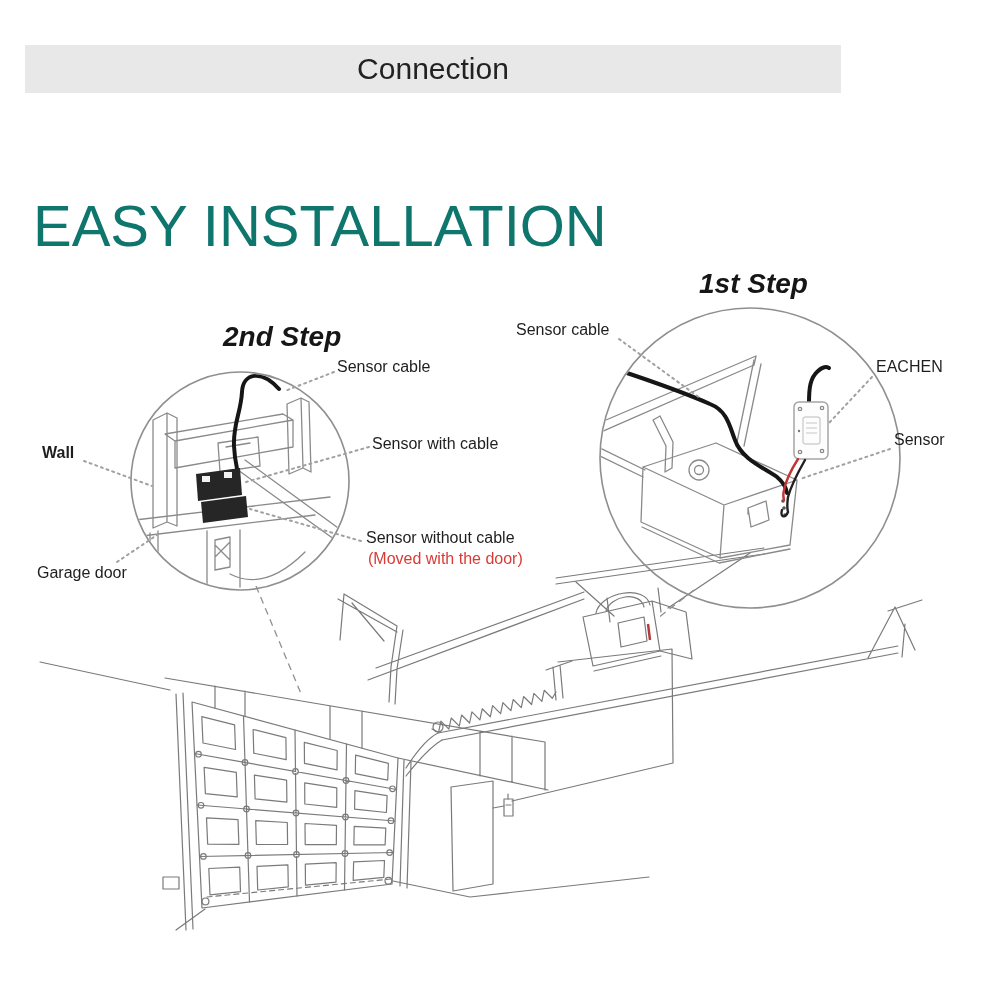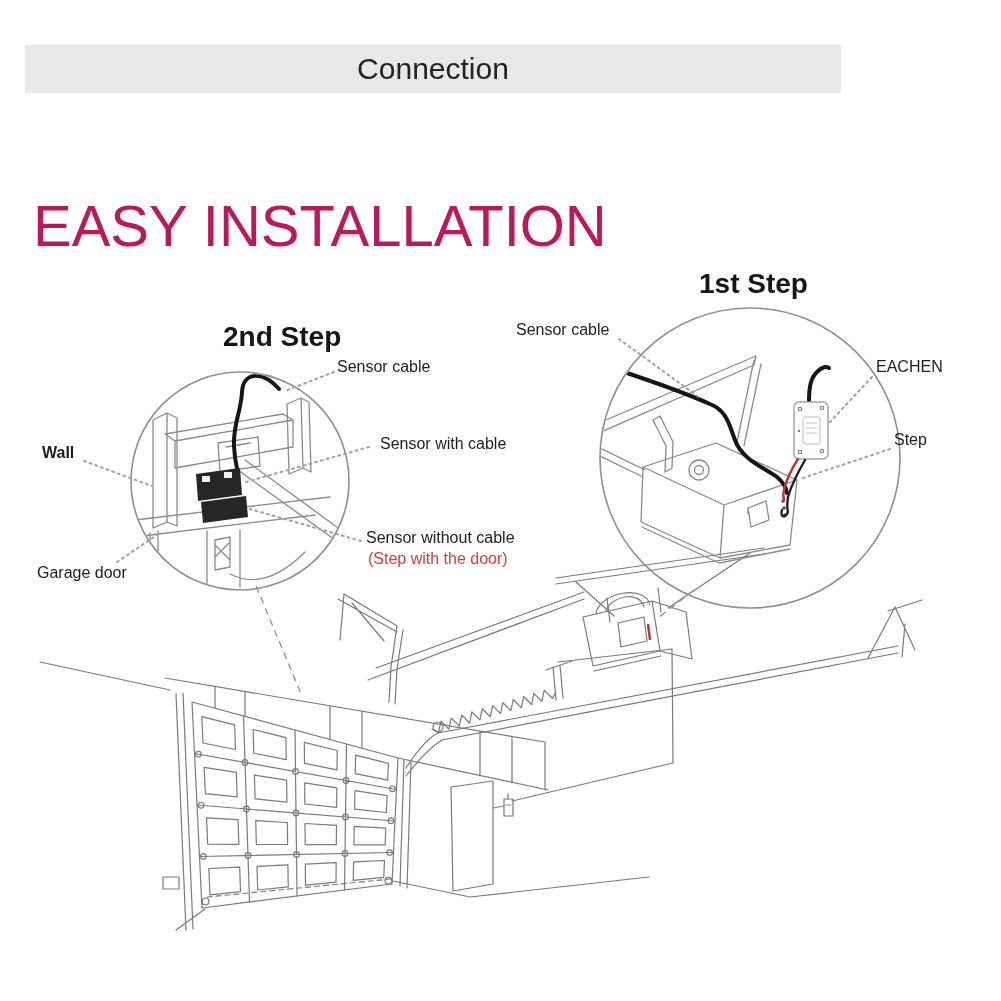--- a/index.html
+++ b/index.html
@@ -5,22 +5,22 @@
   :root{
     --header-bg:#e8e8e8; --ink:#1e1e1e; --line:#7a7a7a; --red:#d93a36;
     --wire-red:#c23535; --cable:#161616;
   }
   html,body{margin:0;padding:0;background:#fff;}
   #page{position:relative;width:1001px;height:1001px;background:#fff;overflow:hidden;
         font-family:"Liberation Sans",sans-serif;color:var(--ink);}
   #bar{position:absolute;left:25px;top:45px;width:816px;height:48px;background:var(--header-bg);
        display:flex;align-items:center;justify-content:center;}
   #bar span{font-size:30px;color:#222;}
-  #hero{position:absolute;left:33px;top:192px;font-size:58px;letter-spacing:0;color:#be185d;white-space:nowrap;text-align:center;}
-  .step-title{position:absolute;font-size:28px;font-weight:700;color:#161616;white-space:nowrap;}
+  #hero{position:absolute;left:33px;top:192px;font-size:58px;letter-spacing:0;color:#0f766e;white-space:nowrap;text-align:center;}
+  .step-title{position:absolute;font-size:28px;font-weight:700;color:#161616;white-space:nowrap;font-style:italic;}
   #t1{left:699px;top:268px;}
   #t2{left:175px;top:321px;margin-left:48px;}
   .lbl{position:absolute;font-size:16px;line-height:1.05;color:#1e1e1e;white-space:nowrap;}
   .lbl.red{color:var(--red);}
   #svg{position:absolute;left:0;top:0;}
   .thin{stroke:var(--line);stroke-width:1.2;fill:none;stroke-linejoin:round;stroke-linecap:round;}
   .thin2{stroke:#8a8a8a;stroke-width:1.3;fill:none;stroke-linejoin:round;stroke-linecap:round;}
   .circ{stroke:#8f8f8f;stroke-width:1.6;fill:none;}
   .cable{stroke:var(--cable);stroke-width:4;fill:none;stroke-linecap:round;}
   .dots{stroke:#a0a0a0;stroke-width:2;stroke-dasharray:2 4;stroke-linecap:round;fill:none;}
@@ -153,21 +153,21 @@
       <path class="dots" d="M84,461 L152,486"></path>
       <path class="dots" d="M361,541 L250,509"></path>
       <path class="dots" d="M117,562 L160,533"></path>
       <path class="dots" d="M619,339 L700,398"></path>
       <path class="dots" d="M872,377 L829,423"></path>
       <path class="dots" d="M890,449 L800,479"></path>
     </g>
   </svg>
 
   <div class="lbl" style="left:337px;top:359px;">Sensor cable</div>
-  <div class="lbl" style="left:380px;top:436px;">Sensor with cable</div>
+  <div class="lbl" style="left:372px;top:436px;">Sensor with cable</div>
   <div class="lbl" style="left:42px;top:445px;font-weight:bold;">Wall</div>
   <div class="lbl" style="left:366px;top:530px;">Sensor without cable</div>
-  <div class="lbl red" style="left:368px;top:551px;">(Step with the door)</div>
+  <div class="lbl red" style="left:368px;top:551px;">(Moved with the door)</div>
   <div class="lbl" style="left:37px;top:565px;">Garage door</div>
   <div class="lbl" style="left:516px;top:322px;">Sensor cable</div>
   <div class="lbl" style="left:876px;top:359px;">EACHEN</div>
-  <div class="lbl" style="left:894px;top:432px;">Step</div>
+  <div class="lbl" style="left:894px;top:432px;">Sensor</div>
 </div>
 
 </body></html>

